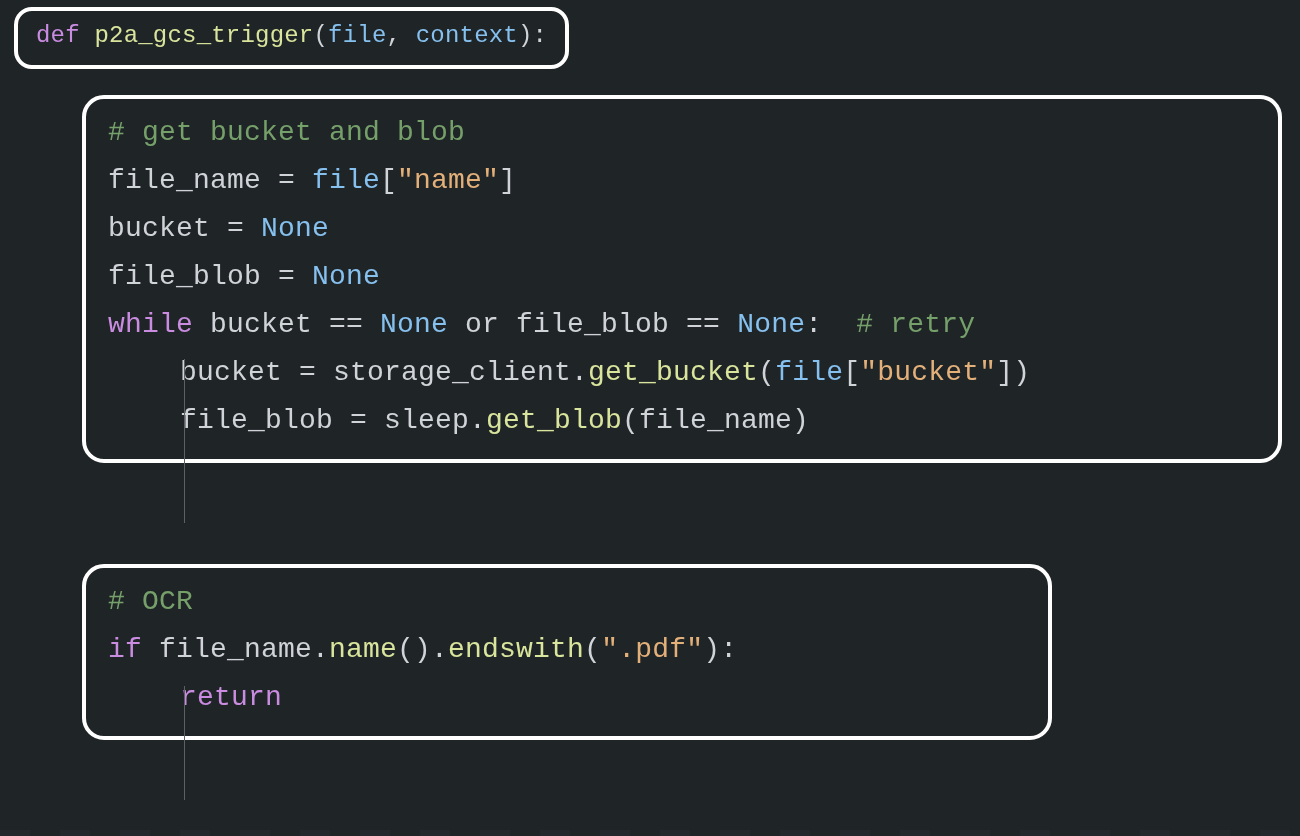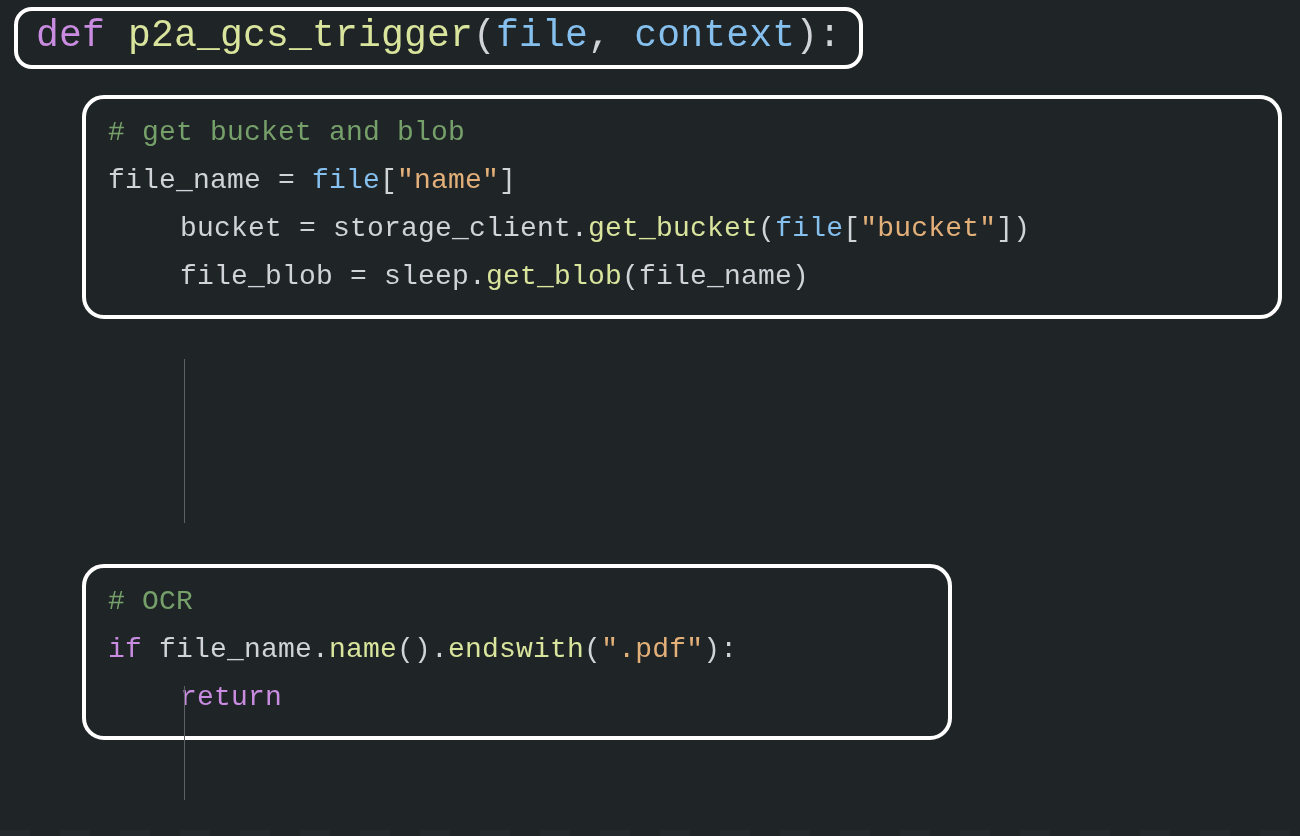--- a/index.html
+++ b/index.html
@@ -39,30 +39,30 @@
     position:absolute;
     width:1px;
     background:#5d6166;
   }
   #box-def{
     left:14px;
     top:7px;
     border-radius:18px;
     padding:1px 18px 5px 18px;
   }
-  #box-def .line{font-size:38px;line-height:48px;}
+  #box-def .line{font-size:24px;line-height:48px;}
   #box-mid{
     left:82px;
     top:95px;
     width:1200px;
   }
   #box-ocr{
     left:82px;
     top:564px;
-    width:870px;
+    width:970px;
   }
   
   #strip{
     position:absolute;
     left:0;right:0;bottom:0;
     height:6px;
     background:repeating-linear-gradient(90deg,#2d3338 0 30px,#1f2427 30px 60px);
     opacity:0.35;
   }
 </style>
@@ -72,20 +72,23 @@
 <div id="box-def" class="box">
   <span class="line">
     <span class="tok c-kw">def </span><span class="tok c-fn">p2a_gcs_trigger</span><span class="tok c-id">(</span><span class="tok c-par">file</span><span class="tok c-id">, </span><span class="tok c-par">context</span><span class="tok c-id">):</span>
   </span>
 </div>
 
 <div id="box-mid" class="box">
   <span class="guide" style="left:98px;top:260px;height:164px;"></span>
   <span class="line"><span class="tok c-cmt"># get bucket and blob</span></span>
   <span class="line"><span class="tok c-id">file_name = </span><span class="tok c-par">file</span><span class="tok c-id">[</span><span class="tok c-str">"name"</span><span class="tok c-id">]</span></span>
+  <span class="line"><span class="tok c-id">bucket = </span><span class="tok c-par">None</span></span>
+  <span class="line"><span class="tok c-id">file_blob = </span><span class="tok c-par">None</span></span>
+  <span class="line"><span class="tok c-kw">while </span><span class="tok c-id">bucket == </span><span class="tok c-par">None</span><span class="tok c-id"> or file_blob == </span><span class="tok c-par">None</span><span class="tok c-id">:</span><span class="tok c-id">  </span><span class="tok c-cmt"># retry</span></span>
   <span class="line ind1"><span class="tok c-id">bucket = storage_client.</span><span class="tok c-fn">get_bucket</span><span class="tok c-id">(</span><span class="tok c-par">file</span><span class="tok c-id">[</span><span class="tok c-str">"bucket"</span><span class="tok c-id">])</span></span>
   <span class="line ind1"><span class="tok c-id">file_blob = sleep.</span><span class="tok c-fn">get_blob</span><span class="tok c-id">(file_name)</span></span>
 </div>
 
 <div id="box-ocr" class="box">
   <span class="guide" style="left:98px;top:118px;height:114px;"></span>
   <span class="line"><span class="tok c-cmt"># OCR</span></span>
   <span class="line"><span class="tok c-kw">if </span><span class="tok c-id">file_name.</span><span class="tok c-fn">name</span><span class="tok c-id">().</span><span class="tok c-fn">endswith</span><span class="tok c-id">(</span><span class="tok c-str">".pdf"</span><span class="tok c-id">):</span></span>
   <span class="line ind1"><span class="tok c-kw">return</span></span>
 </div>

